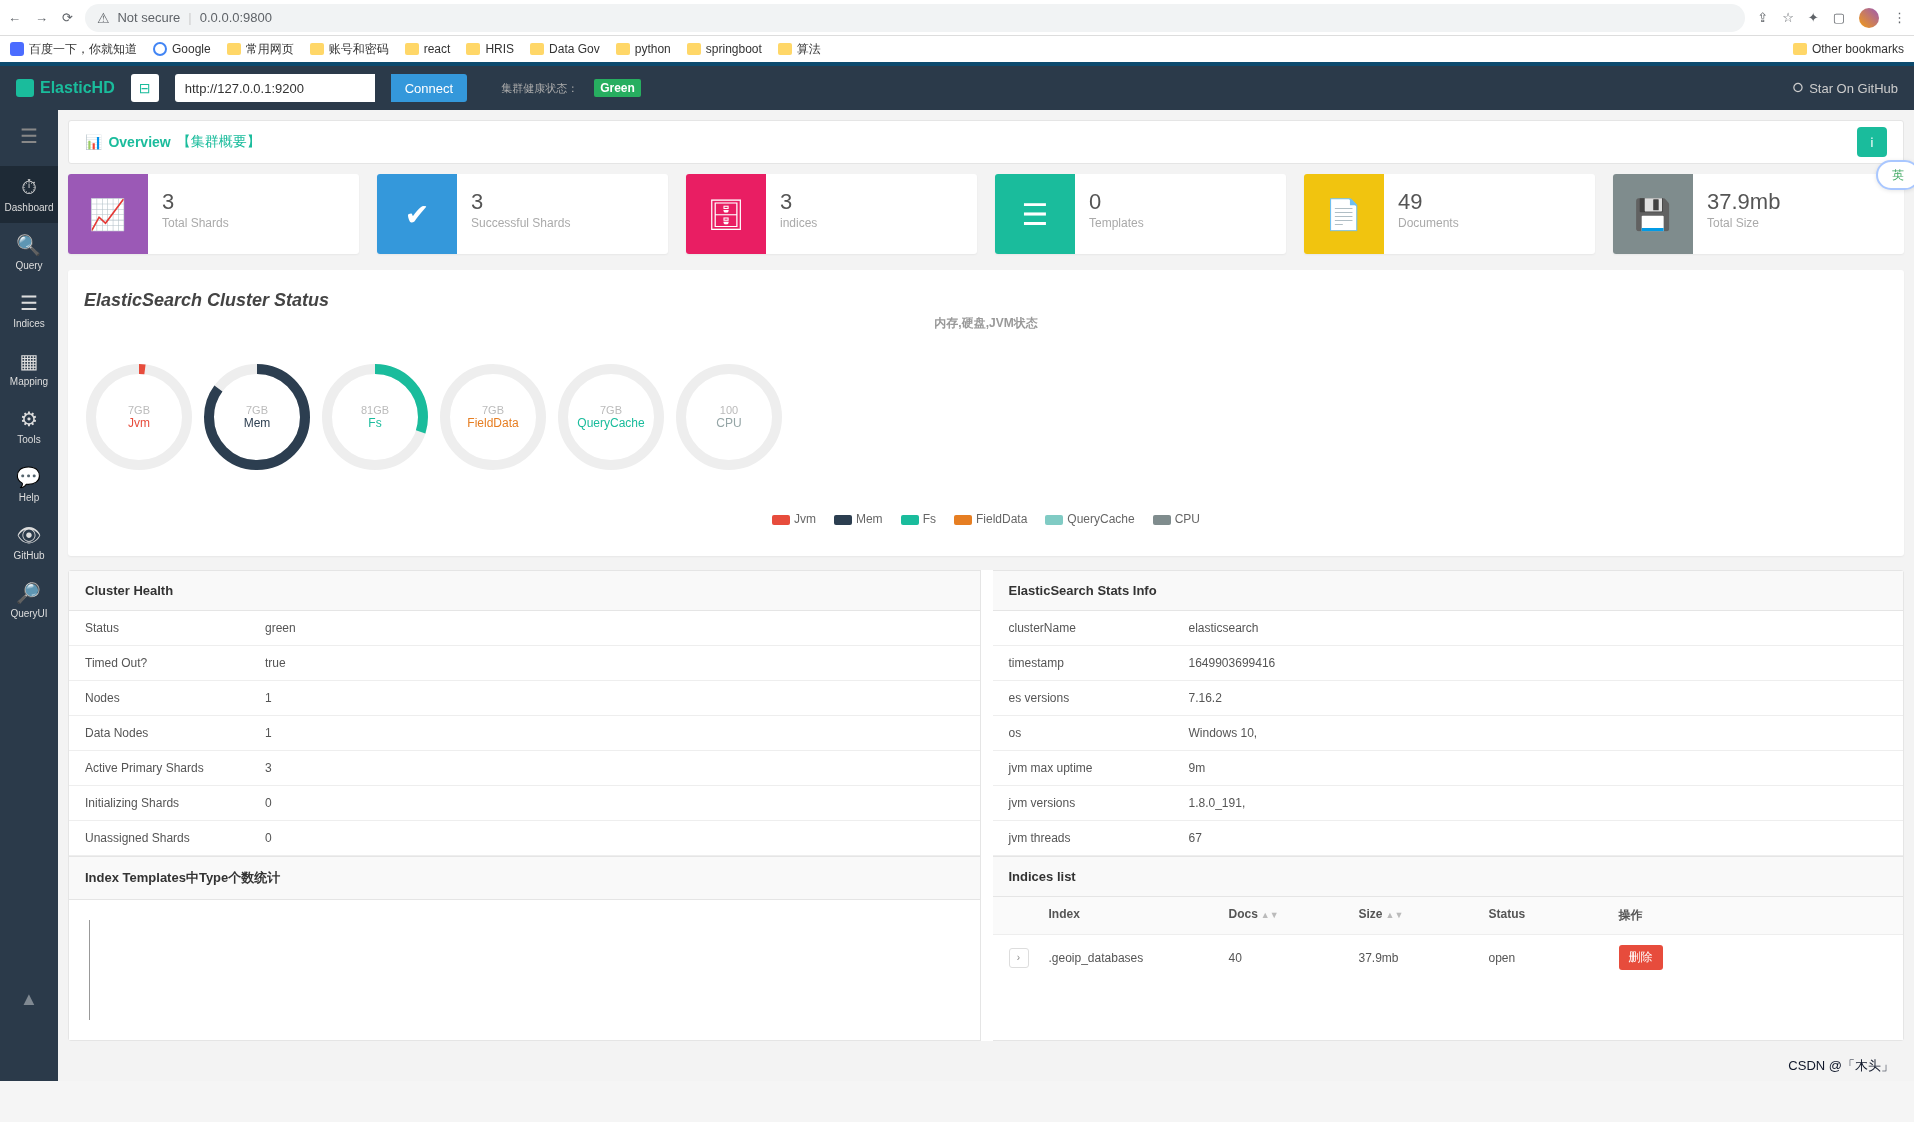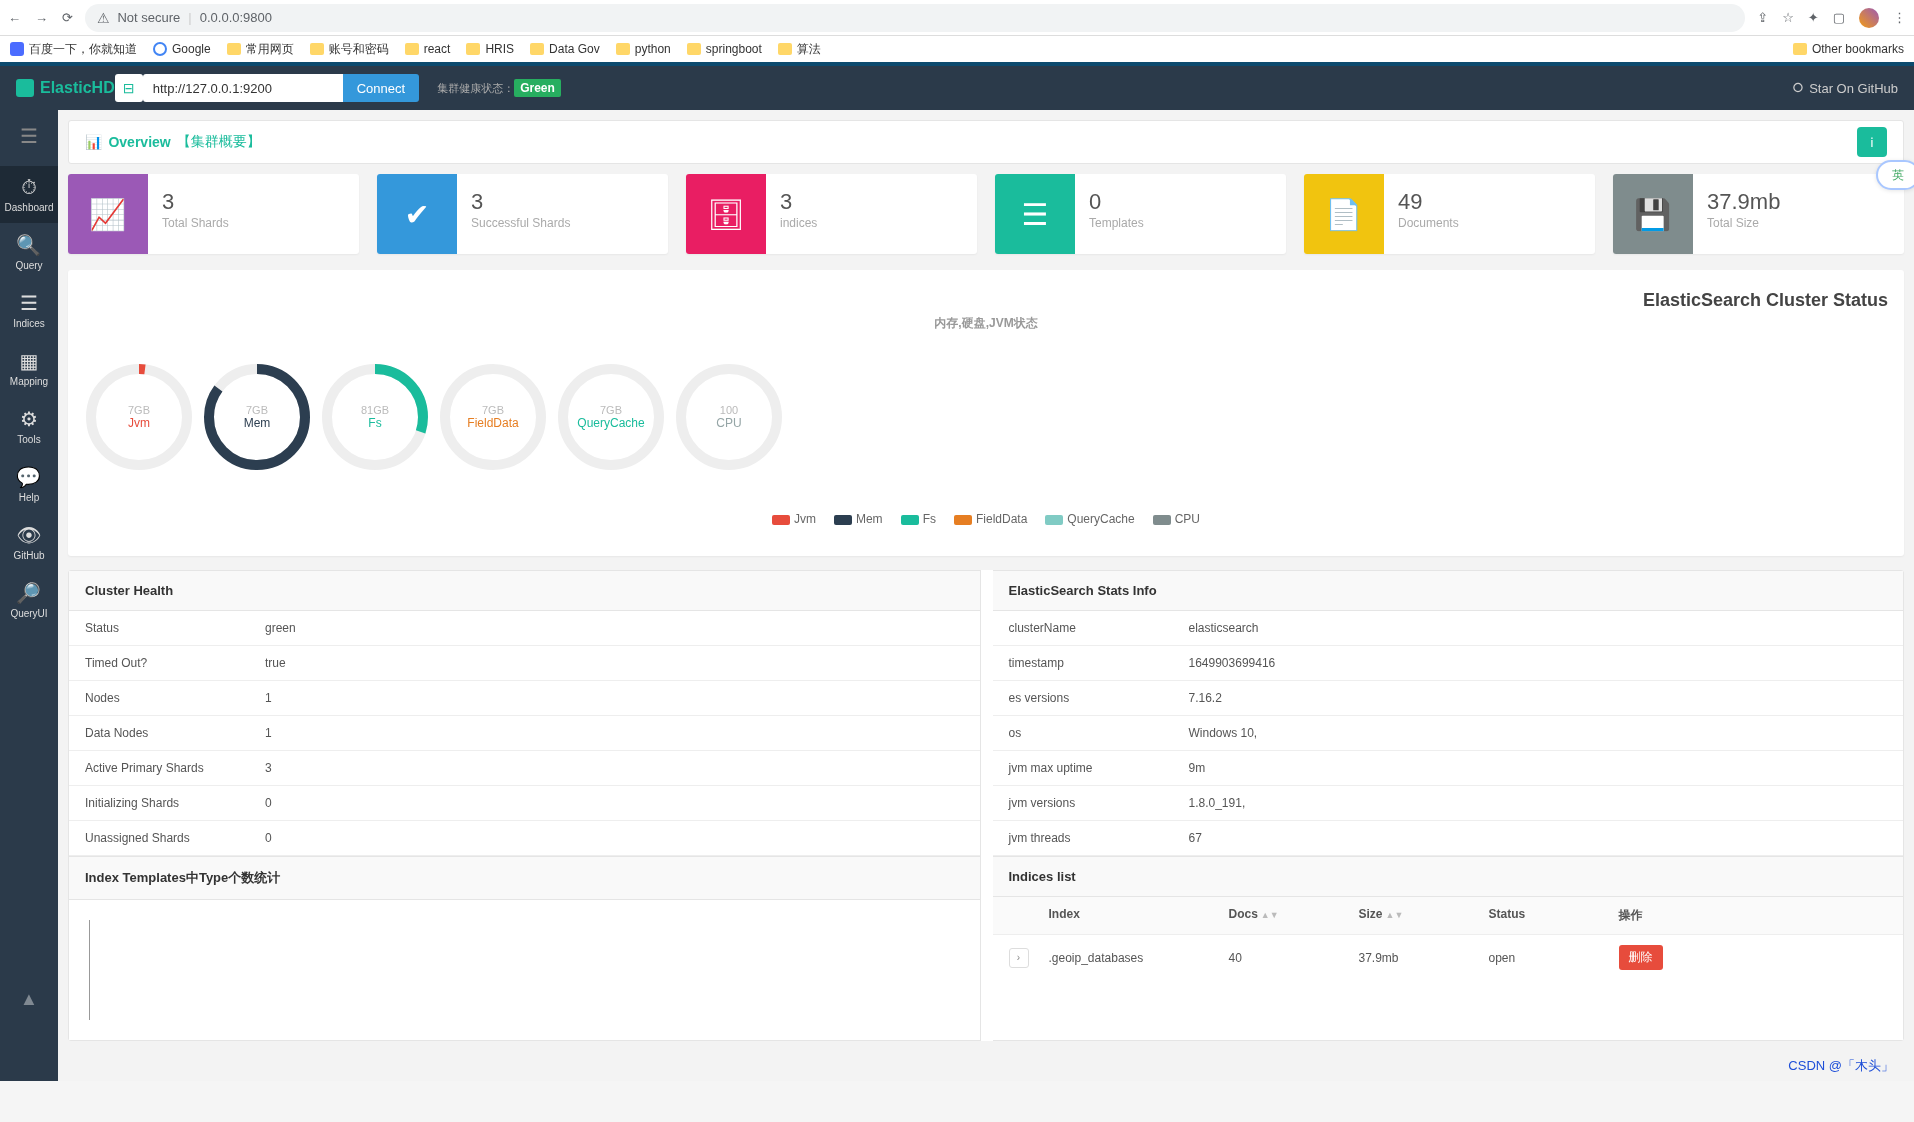--- a/index.html
+++ b/index.html
@@ -12,21 +12,21 @@
 .browser-bar .addr .warn { font-size: 14px; }
 .browser-bar .right-icons { display: flex; gap: 14px; align-items: center; color: #5f6368; }
 .bookmark-bar { background: #fff; border-bottom: 4px solid #0c4a6e; height: 30px; display: flex; align-items: center; padding: 0 10px; gap: 16px; font-size: 12px; color: #333; }
 .bookmark-bar .bm { display: flex; align-items: center; gap: 5px; }
 .bookmark-bar .folder { width: 14px; height: 12px; background: #ffd768; border-radius: 2px; display: inline-block; }
 .bookmark-bar .baidu { width: 14px; height: 14px; background: #4b6cff; border-radius: 3px; }
 .bookmark-bar .google { width: 14px; height: 14px; border: 2px solid #4285f4; border-radius: 50%; }
 .bookmark-bar .spacer { flex: 1; }
 
 
-.app-bar { background: #2b3a4a; height: 44px; display: flex; align-items: center; padding: 0 16px; color: #fff; gap: 0; }
+.app-bar { background: #2b3a4a; height: 44px; display: flex; align-items: center; padding: 0 16px; color: #fff; gap: 16px; }
 .app-bar .logo { color: #1abc9c; font-weight: 600; font-size: 16px; display: flex; align-items: center; gap: 6px; }
 .app-bar .logo-icon { width: 18px; height: 18px; background: #1abc9c; border-radius: 3px; }
 .app-bar .tree-icon { width: 28px; height: 28px; background: #fff; border-radius: 3px; display: flex; align-items: center; justify-content: center; color: #1abc9c; font-size: 14px; }
 .app-bar .url-input { background: #fff; border: none; height: 28px; width: 200px; padding: 0 10px; border-radius: 3px 0 0 3px; font-size: 13px; color: #333; }
 .app-bar .connect-btn { background: #3498db; border: none; height: 28px; padding: 0 14px; color: #fff; border-radius: 0 3px 3px 0; cursor: pointer; font-size: 13px; }
 .app-bar .health-label { color: #aaa; font-size: 11px; margin-left: 18px; }
 .app-bar .health-badge { background: #27ae60; color: #fff; padding: 2px 6px; border-radius: 2px; font-size: 12px; font-weight: 600; }
 .app-bar .spacer { flex: 1; }
 .app-bar .github { color: #ccc; font-size: 13px; display: flex; align-items: center; gap: 6px; }
 
@@ -54,21 +54,21 @@
 .stat-card .lbl { font-size: 12px; color: #aaa; margin-top: 2px; }
 .c-purple { background: #9b59b6; }
 .c-blue { background: #3498db; }
 .c-pink { background: #e91e63; }
 .c-teal { background: #1abc9c; }
 .c-yellow { background: #f1c40f; }
 .c-gray { background: #7f8c8d; }
 
 
 .cluster-panel { background: #fff; border-radius: 3px; padding: 20px 16px 30px 16px; box-shadow: 0 1px 2px rgba(0,0,0,0.05); }
-.cluster-title { text-align: right; font-size: 18px; font-weight: 600; color: #444; }
+.cluster-title { text-align: left; font-size: 18px; font-weight: 600; color: #444; font-style: italic; }
 .cluster-sub { text-align: center; font-size: 12px; color: #999; margin-top: 4px; margin-bottom: 30px; font-weight: bold; }
 .gauges { display: flex; justify-content: flex-start; margin-bottom: 40px; gap: 8px; }
 .gauge { width: 110px; height: 110px; position: relative; }
 .gauge svg { width: 110px; height: 110px; transform: rotate(-90deg); }
 .gauge .track { stroke: #eee; stroke-width: 10; fill: none; }
 .gauge .arc { stroke-width: 10; fill: none; stroke-linecap: butt; }
 .gauge .center { position: absolute; inset: 0; display: flex; flex-direction: column; align-items: center; justify-content: center; }
 .gauge .g-val { font-size: 11px; color: #bbb; }
 .gauge .g-lbl { font-size: 12px; }
 .legend { display: flex; gap: 18px; justify-content: center; align-items: center; font-size: 12px; color: #666; }
@@ -90,21 +90,21 @@
 .idx-name { width: 180px; }
 .idx-docs { width: 130px; }
 .idx-size { width: 130px; }
 .idx-status { width: 130px; }
 .idx-act { flex: 1; }
 .del-btn { background: #e74c3c; color: #fff; border: none; padding: 4px 10px; border-radius: 3px; font-size: 12px; cursor: pointer; }
 .sort { color: #bbb; font-size: 9px; margin-left: 3px; }
 .expand-btn { width: 20px; height: 20px; border: 1px solid #ddd; border-radius: 3px; display: flex; align-items: center; justify-content: center; color: #888; cursor: pointer; font-size: 10px; }
 .chart-stub { height: 100px; margin: 20px; border-left: 1px solid #999; position: relative; }
 
-.watermark { position: absolute; bottom: 6px; right: 20px; color: #1d4ed8; font-size: 13px; }
+.watermark { position: absolute; bottom: 6px; right: 20px; color: #0f172a; font-size: 13px; }
 .float-badge { position: absolute; top: 50px; right: -6px; width: 44px; height: 30px; background: #fff; border: 2px solid #a9c7ff; border-radius: 16px; display: flex; align-items: center; justify-content: center; font-size: 12px; color: #4a6; box-shadow: 0 1px 4px rgba(0,0,0,0.1); }
 .avatar { width: 20px; height: 20px; border-radius: 50%; background: linear-gradient(45deg,#f39c12,#9b59b6); }
 </style>
 </head>
 <body>
 
 <div class="browser-bar">
   <div class="nav-icons">
     <span>←</span>
     <span>→</span>

